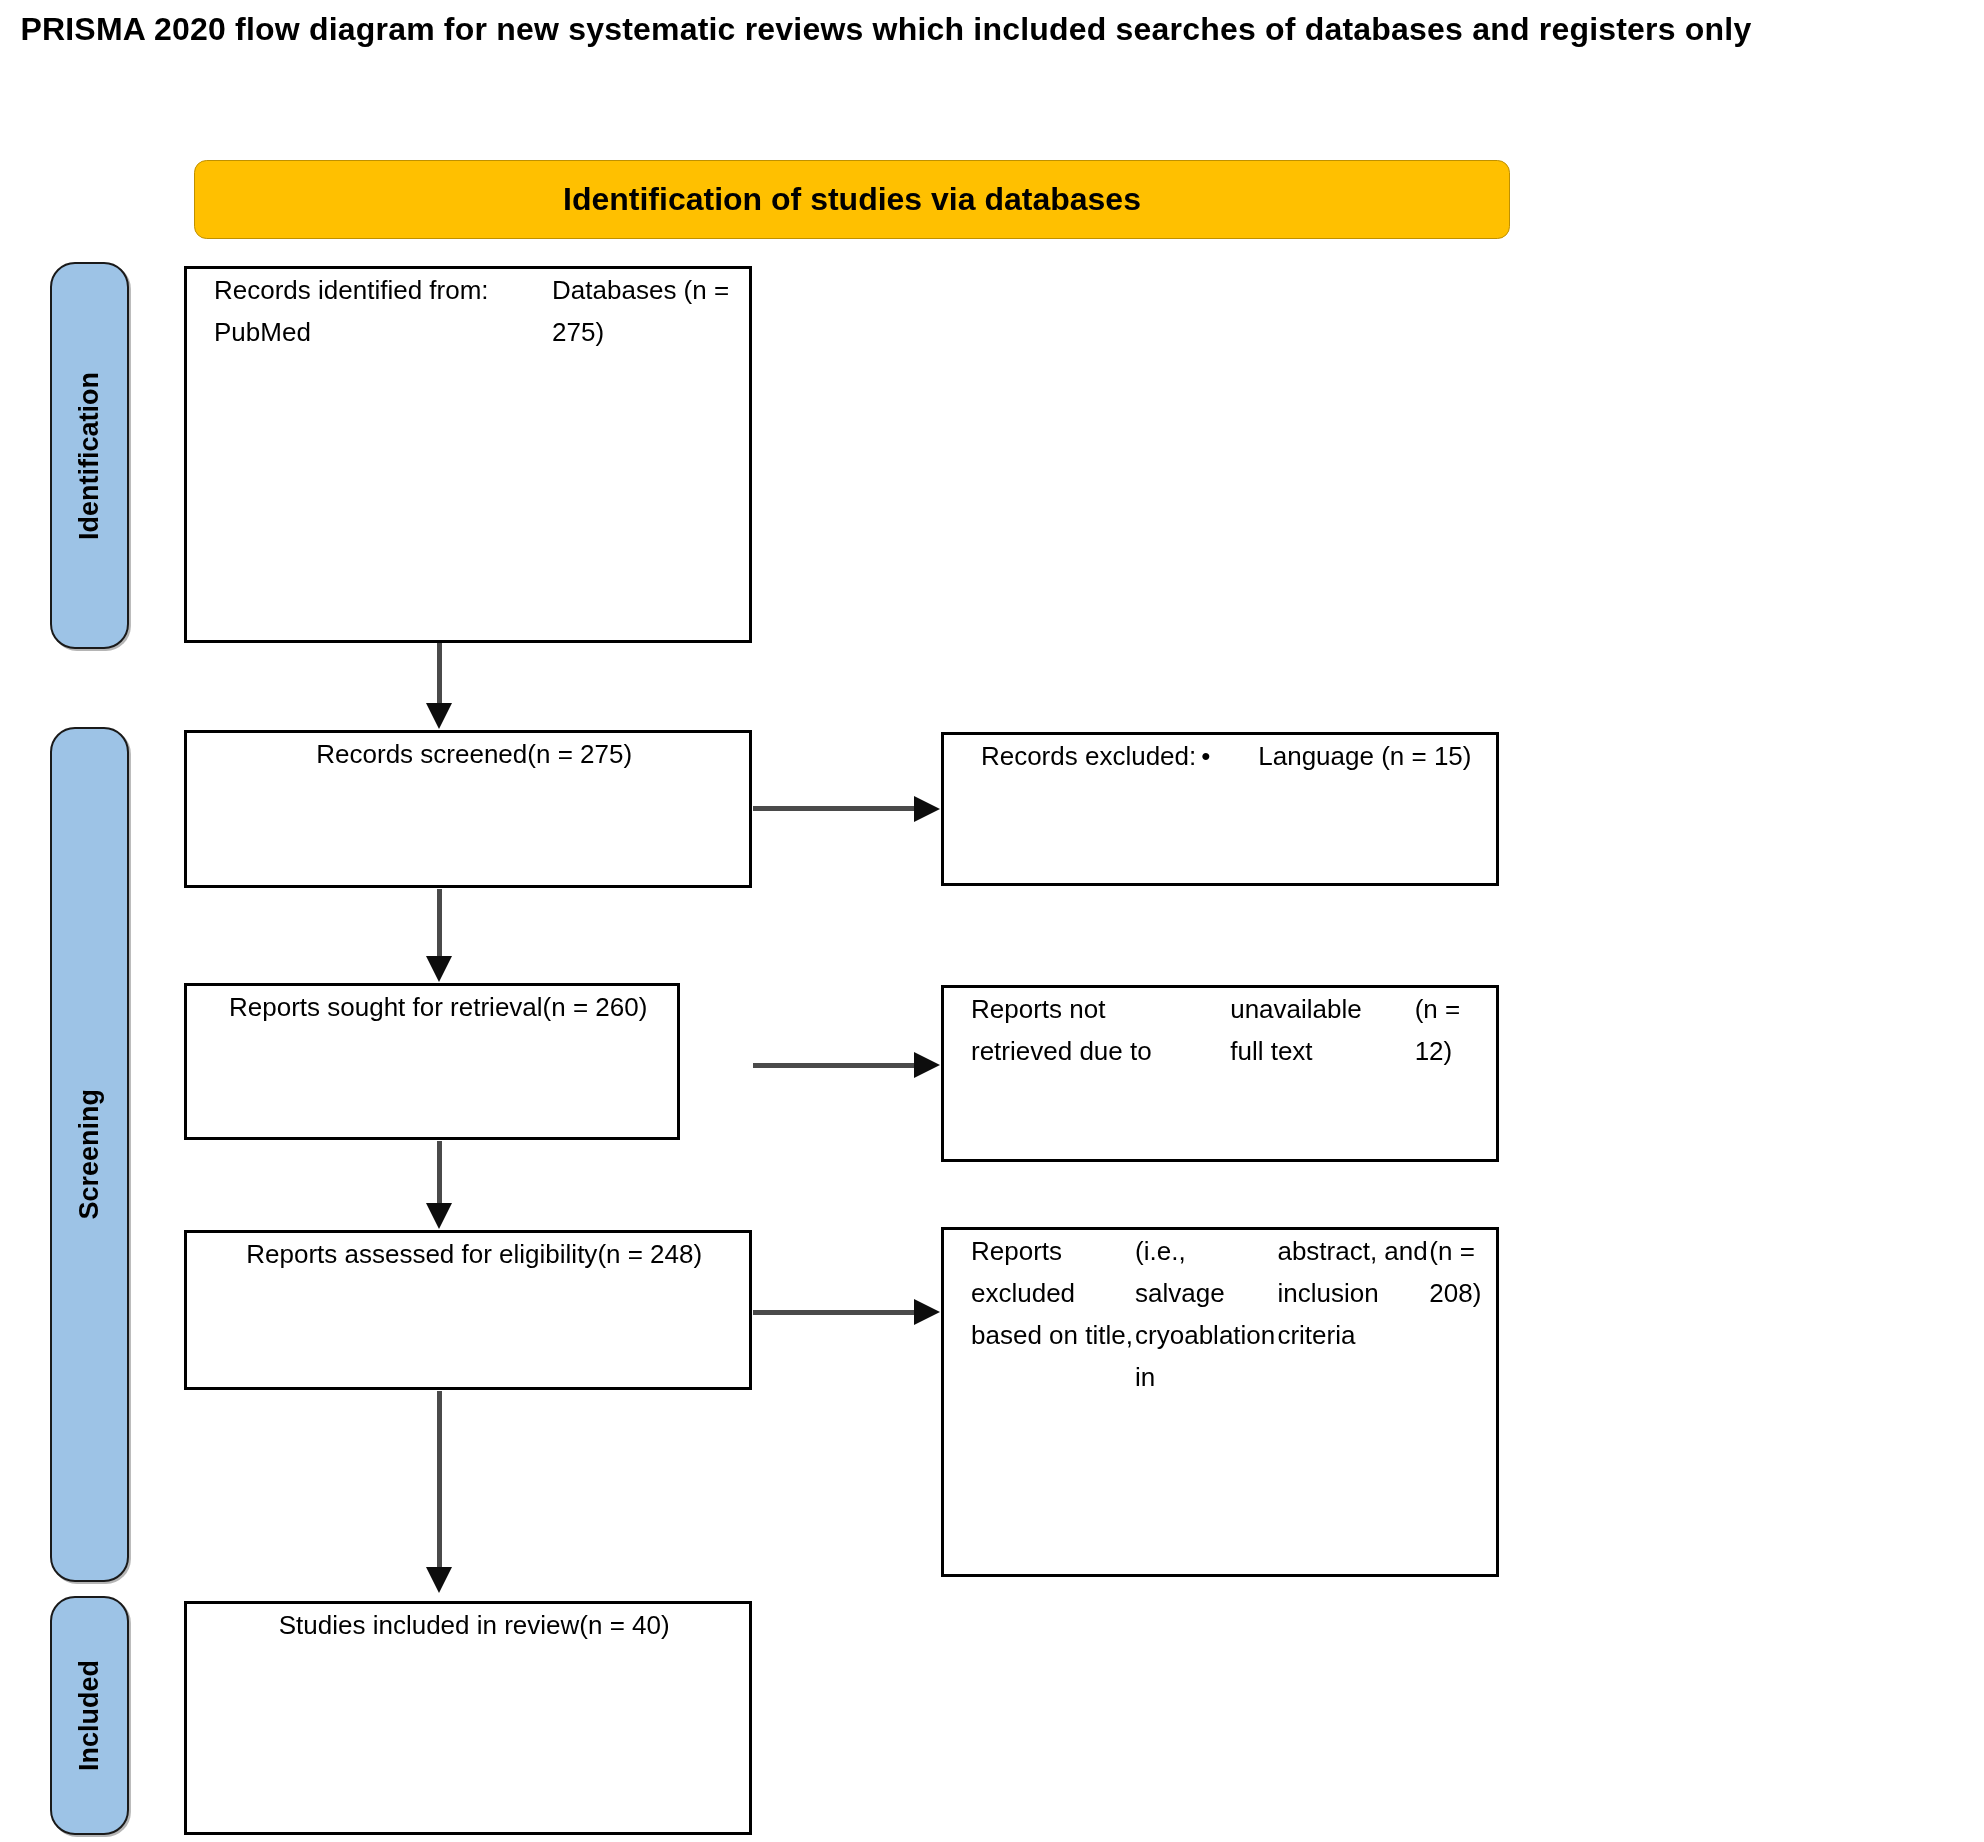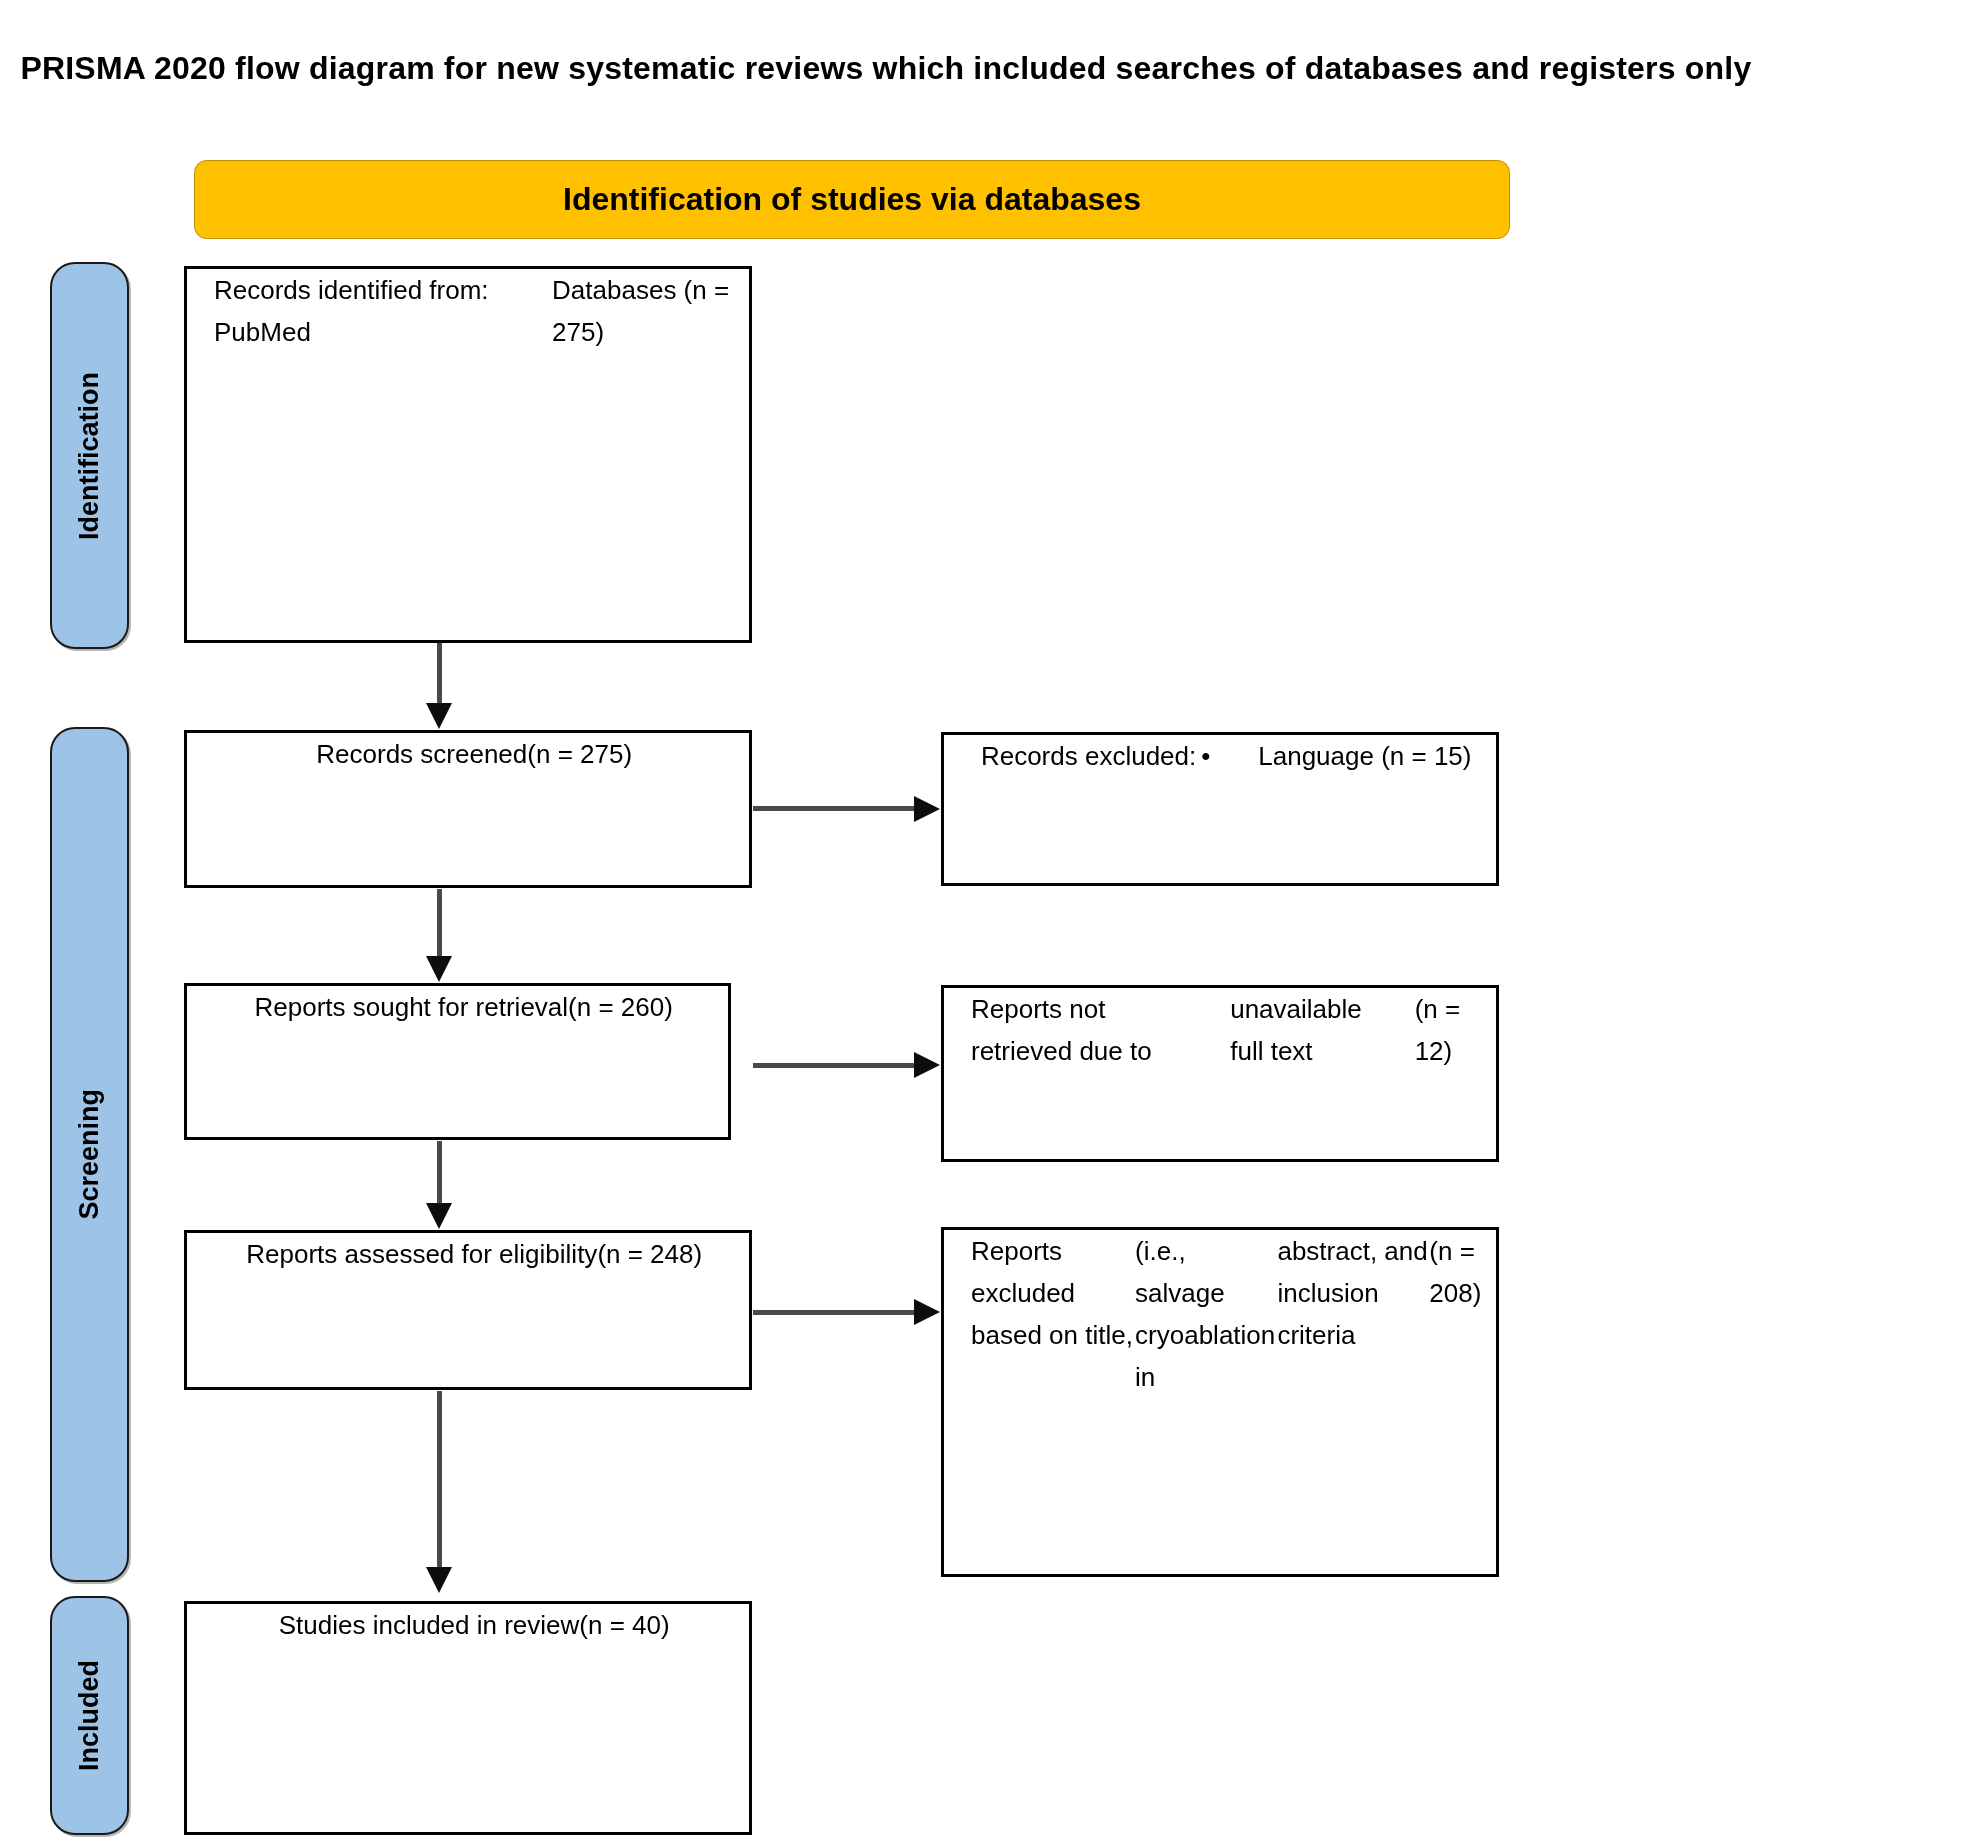--- a/index.html
+++ b/index.html
@@ -2,21 +2,21 @@
 <html style="font-size:7.8px"><head>
 <meta charset="utf-8">
 <style>
   html,body{margin:0;padding:0;background:#ffffff;}
   .canvas{
     position:relative;width:1985px;height:1842px;background:#ffffff;
     font-family:"Liberation Sans", sans-serif;color:#000;overflow:hidden;
   }
   .title{
     position:absolute;left:20.4px;top:10.7px;width:1950px;
-    font-size:32px;font-weight:700;letter-spacing:0.2px;white-space:nowrap;margin-top:39px;
+    font-size:32px;font-weight:700;letter-spacing:0.2px;white-space:nowrap;
   }
   .banner{
     position:absolute;left:194px;top:160px;width:1316px;height:79px;
     background:#FFC000;border:1.9px solid #BF9000;border-radius:12.6px;
     display:flex;align-items:center;justify-content:center;box-sizing:border-box;
   }
   .banner span{font-size:32px;font-weight:700;}
   .stage{
     position:absolute;left:50px;width:79px;background:#9DC3E6;
     border:2.4px solid #1a1a1a;border-radius:25px;box-sizing:border-box;
@@ -69,21 +69,21 @@
   <div class="box" style="left:184px;top:266px;width:568px;height:377px;">
     <div class="line">Records identified from: PubMed</div>
     <div class="line indent">Databases (n = 275)</div>
   </div>
 
   <div class="box" style="left:184px;top:730px;width:568px;height:158px;">
     <div class="line">Records screened</div>
     <div class="line">(n = 275)</div>
   </div>
 
-  <div class="box" style="left:184px;top:983px;width:547px;height:157px;">
+  <div class="box" style="left:184px;top:983px;width:496px;height:157px;">
     <div class="line">Reports sought for retrieval</div>
     <div class="line">(n = 260)</div>
   </div>
 
   <div class="box" style="left:184px;top:1230px;width:568px;height:160px;">
     <div class="line">Reports assessed for eligibility</div>
     <div class="line">(n = 248)</div>
   </div>
 
   <div class="box" style="left:184px;top:1601px;width:568px;height:234px;">

